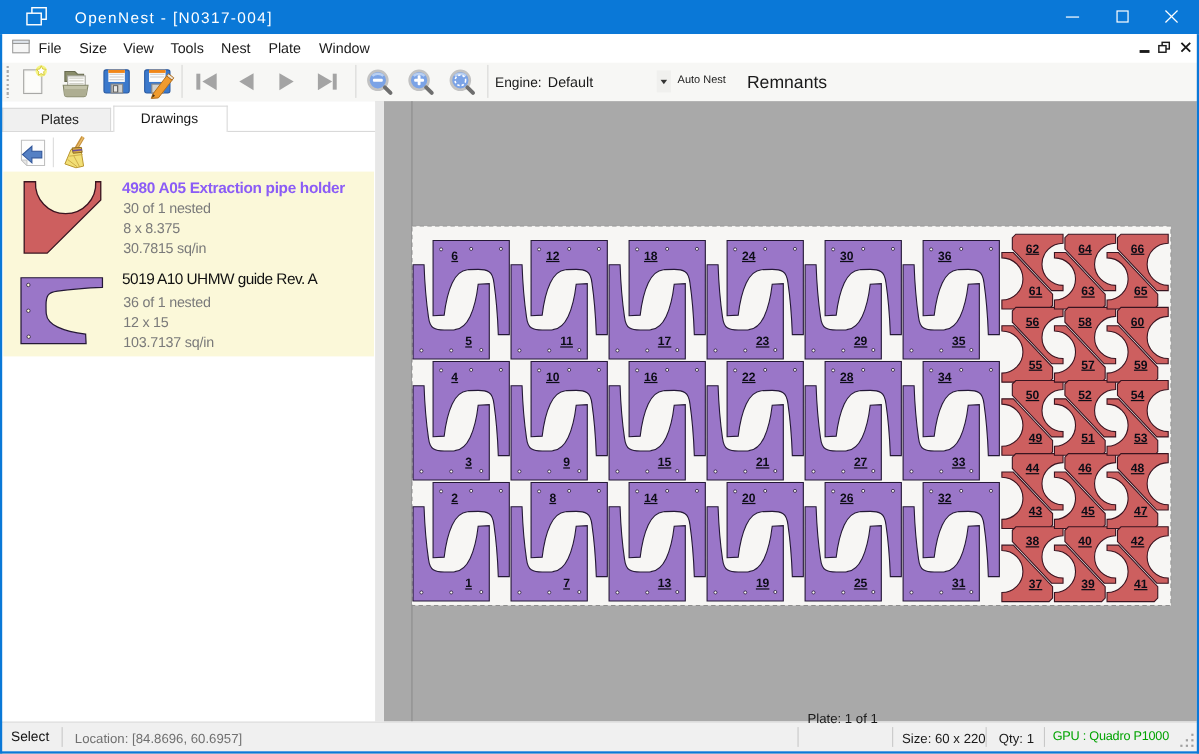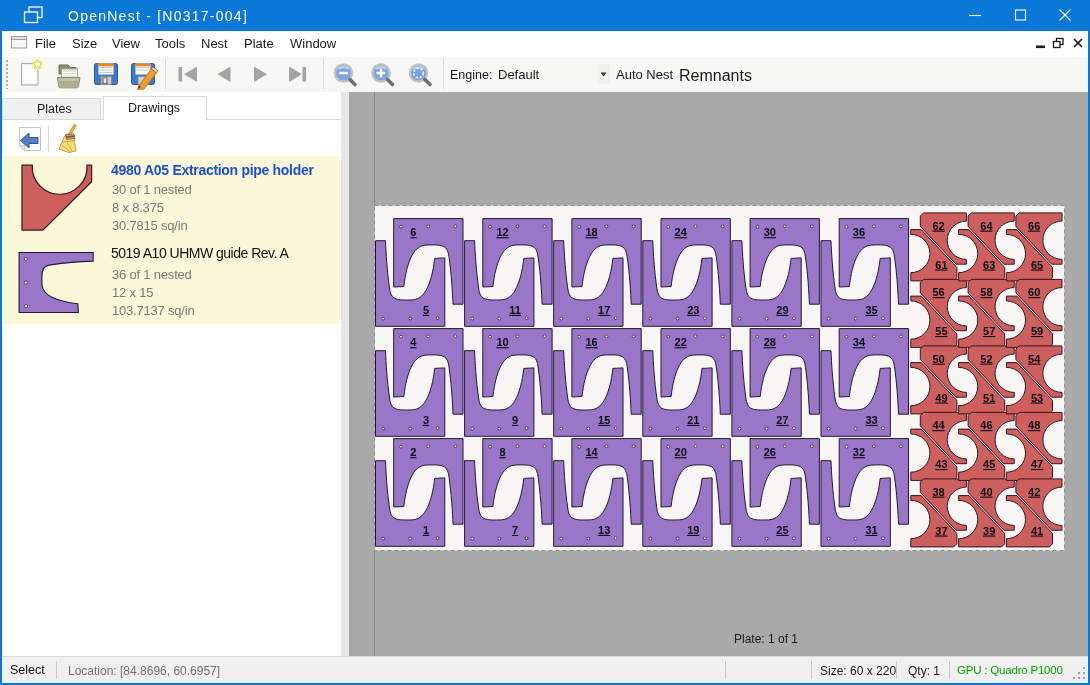--- a/index.html
+++ b/index.html
@@ -101,21 +101,21 @@
   </svg>
 <div class="abs" style="left:164.5px;top:59px;width:1px;height:30px;background:#d8d8d6"></div>
 <div class="abs" style="left:322.8px;top:59px;width:1px;height:30px;background:#d8d8d6"></div>
 <div class="abs" style="left:442.5px;top:59px;width:1px;height:30px;background:#d8d8d6"></div>
 <div class="abs" style="left:450px;top:67.5px;font-size:12.5px;font-weight:normal;color:#1a1a1a">Engine:</div>
 <div class="abs" style="left:498px;top:67px;font-size:13px;color:#1a1a1a">Default</div>
 <div class="abs" style="left:597px;top:64px;width:13px;height:20px;background:#f0f0ee"></div>
 <svg class="abs" style="left:600px;top:72px" width="7" height="5" viewBox="0 0 7 5">
     <path d="M0.5,0.5 L6.5,0.5 L3.5,4.5 Z" fill="#333"></path>
   </svg>
-<div class="abs" style="left:616px;top:67px;font-size:13px;color:#1a1a1a">Auto Nest</div>
+<div class="abs" style="left:616px;top:67px;font-size:10px;color:#1a1a1a">Auto Nest</div>
 <div class="abs" style="left:679px;top:67px;font-size:16px;color:#1a1a1a">Remnants</div>
 <div class="abs" style="left:349px;top:92px;width:739px;height:564px;background:#a9a9a9"></div>
 <div class="abs" style="left:373.5px;top:92px;width:1px;height:564px;background:#8b8b8b"></div>
 <div class="abs" style="left:0;top:92px;width:341px;height:564px;background:#fff"></div>
 <div class="abs" style="left:341px;top:92px;width:8px;height:564px;background:#e7e7e7"></div>
 <div class="abs" style="left:0;top:119px;width:341px;height:1px;background:#d9d9d9"></div>
 <div class="abs" style="left:2px;top:98px;width:99px;height:21px;background:#f0f0f0;border:1px solid #d9d9d9;border-bottom:none;box-sizing:border-box"></div>
 <div class="abs" style="left:103px;top:96px;width:104px;height:24px;background:#fff;border:1px solid #d9d9d9;border-bottom:none;box-sizing:border-box"></div>
 <div class="abs" style="left:37px;top:102px;font-size:12.5px;color:#1a1a1a">Plates</div>
 <div class="abs" style="left:128px;top:101px;font-size:12.5px;color:#1a1a1a">Drawings</div>
@@ -134,21 +134,21 @@
 <div class="abs" style="left:3px;top:156px;width:337px;height:168px;background:#fbf8d9"></div>
 <svg class="abs" style="left:0;top:155px" width="110" height="169" viewBox="0 0 110 169">
     <path transform="translate(22,10.2)" d="M0,0 H10.3 A27.4,27.4 0 1 0 65,0 H69.6 V16.5 L20.9,64.9 H0 Z" fill="#cd5f5f" stroke="#3a1420" stroke-width="1.2"></path>
     <g transform="translate(19.1,97.5) scale(0.865) rotate(-90) translate(-69.3,0)">
       <path d="M0,0 H69.3 V85.6 H59.3 C58.9,74 57.6,54 55.3,38.3 C54.7,33.6 53.5,30 50.9,28.4 C48.5,26.9 45,26.3 41,26.3 C36,26.3 33,26.3 31.2,26.6 C25.2,27.2 20.7,31.7 17.4,38.6 C14.1,45.6 11.6,55 10.1,67.9 L0,68.4 Z" fill="#9a76c8" stroke="#241836" stroke-width="1.3"></path>
       <circle cx="7.3" cy="8.1" r="1.8" fill="#fbf8d9" stroke="#241836" stroke-width="0.8"></circle>
       <circle cx="34.6" cy="7.7" r="1.8" fill="#fbf8d9" stroke="#241836" stroke-width="0.8"></circle>
       <circle cx="61.7" cy="7.7" r="1.8" fill="#fbf8d9" stroke="#241836" stroke-width="0.8"></circle>
     </g>
   </svg>
-<div class="abs" style="left:111px;top:162px;font-size:14px;font-weight:bold;color:#1d4ed8;letter-spacing:-0.3px">4980 A05 Extraction pipe holder</div>
+<div class="abs" style="left:111px;top:162px;font-size:14px;font-weight:bold;color:#8b5cf6;letter-spacing:-0.3px">4980 A05 Extraction pipe holder</div>
 <div class="abs gray" style="left:112px;top:181.5px;font-size:13px;letter-spacing:-0.2px">30 of 1 nested</div>
 <div class="abs gray" style="left:112px;top:199.5px;font-size:13px;letter-spacing:-0.2px">8 x 8.375</div>
 <div class="abs gray" style="left:112px;top:217.5px;font-size:13px;letter-spacing:-0.2px">30.7815 sq/in</div>
 <div class="abs" style="left:111px;top:244.5px;font-size:14px;font-weight:normal;color:#111;letter-spacing:-0.5px">5019 A10 UHMW guide Rev. A</div>
 <div class="abs gray" style="left:112px;top:267px;font-size:13px;letter-spacing:-0.2px">36 of 1 nested</div>
 <div class="abs gray" style="left:112px;top:285px;font-size:13px;letter-spacing:-0.2px">12 x 15</div>
 <div class="abs gray" style="left:112px;top:303px;font-size:13px;letter-spacing:-0.2px">103.7137 sq/in</div>
 <svg width="691" height="346" viewBox="0 0 691 346" style="position:absolute;left:374px;top:205px" xmlns="http://www.w3.org/2000/svg">
 <defs>
 <g id="pp">
@@ -296,21 +296,21 @@
 <text x="663.0" y="329.5" class="rn">41</text>
 </svg>
 <div class="abs" style="left:0;top:656px;width:1090px;height:27px;background:#f0f0f0;border-top:1px solid #dcdcdc;box-sizing:border-box"></div>
 <div class="abs" style="left:10px;top:663px;font-size:12.5px;color:#111">Select</div>
 <div class="vsep" style="left:56px;top:661px;height:18px"></div>
 <div class="abs" style="left:68px;top:664px;font-size:12px;color:#707070">Location: [84.8696, 60.6957]</div>
 <div class="vsep" style="left:725px;top:661px;height:18px"></div>
 <div class="vsep" style="left:811px;top:661px;height:18px"></div>
 <div class="vsep" style="left:896px;top:661px;height:18px"></div>
 <div class="vsep" style="left:949px;top:661px;height:18px"></div>
-<div class="abs" style="left:734px;top:632px;font-size:12px;color:#1a1a1a">Plate: 1 of 1</div>
+<div class="abs" style="left:734px;top:646px;font-size:12px;color:#1a1a1a">Plate: 1 of 1</div>
 <div class="abs" style="left:820px;top:664px;font-size:12px;color:#1a1a1a">Size: 60 x 220</div>
 <div class="abs" style="left:908px;top:664px;font-size:12px;color:#1a1a1a">Qty: 1</div>
 <div class="abs" style="left:957px;top:664px;font-size:11.5px;color:#00a300;letter-spacing:-0.2px">GPU : Quadro P1000</div>
 <svg class="abs" style="left:1072px;top:666px" width="16" height="16" viewBox="0 0 16 16">
     <g fill="#a0a0a0">
       <rect x="11" y="11" width="2" height="2"></rect>
       <rect x="11" y="6" width="2" height="2"></rect>
       <rect x="11" y="1" width="2" height="2"></rect>
       <rect x="6" y="11" width="2" height="2"></rect>
       <rect x="6" y="6" width="2" height="2"></rect>

